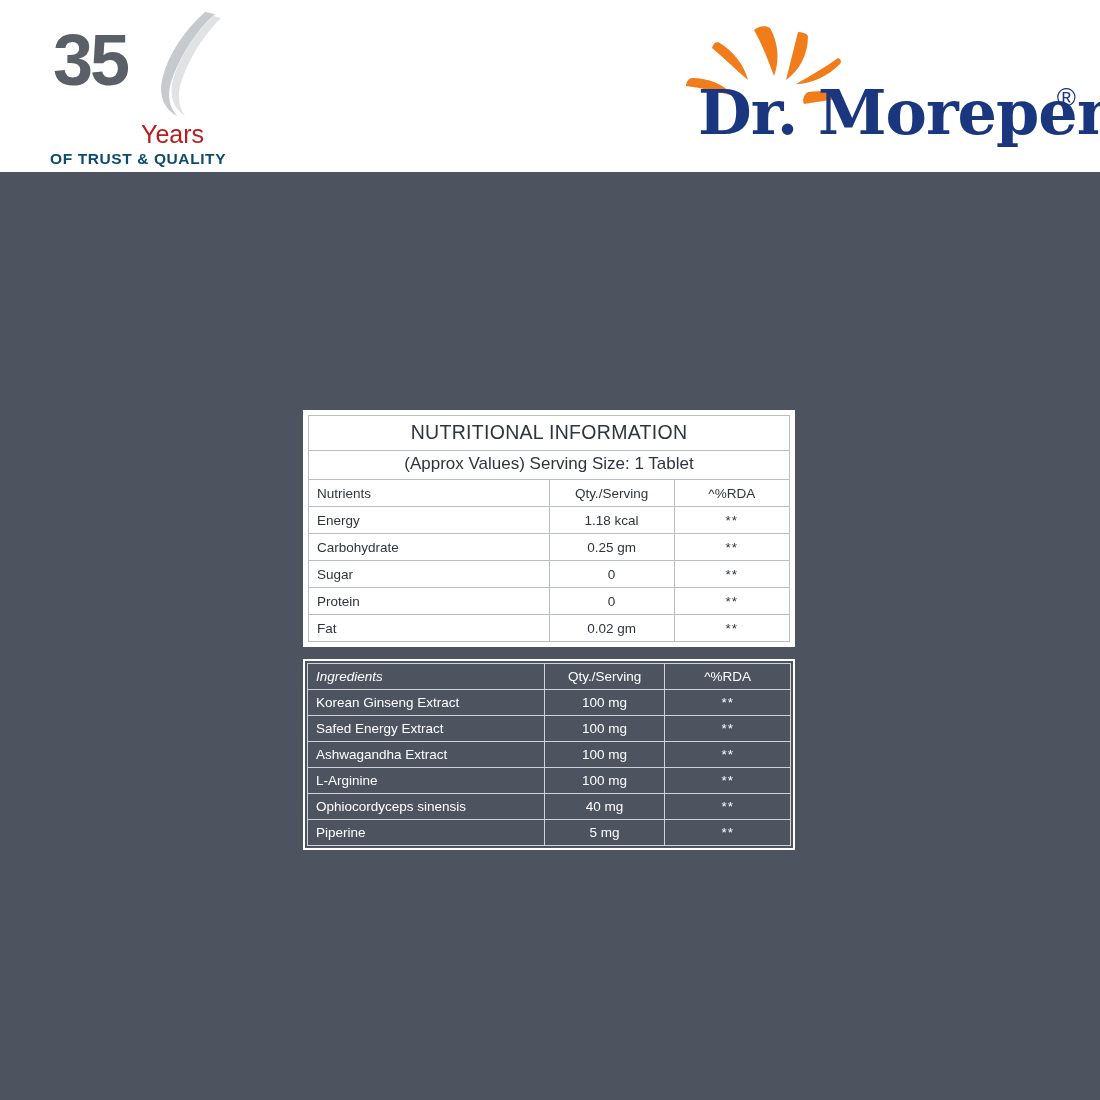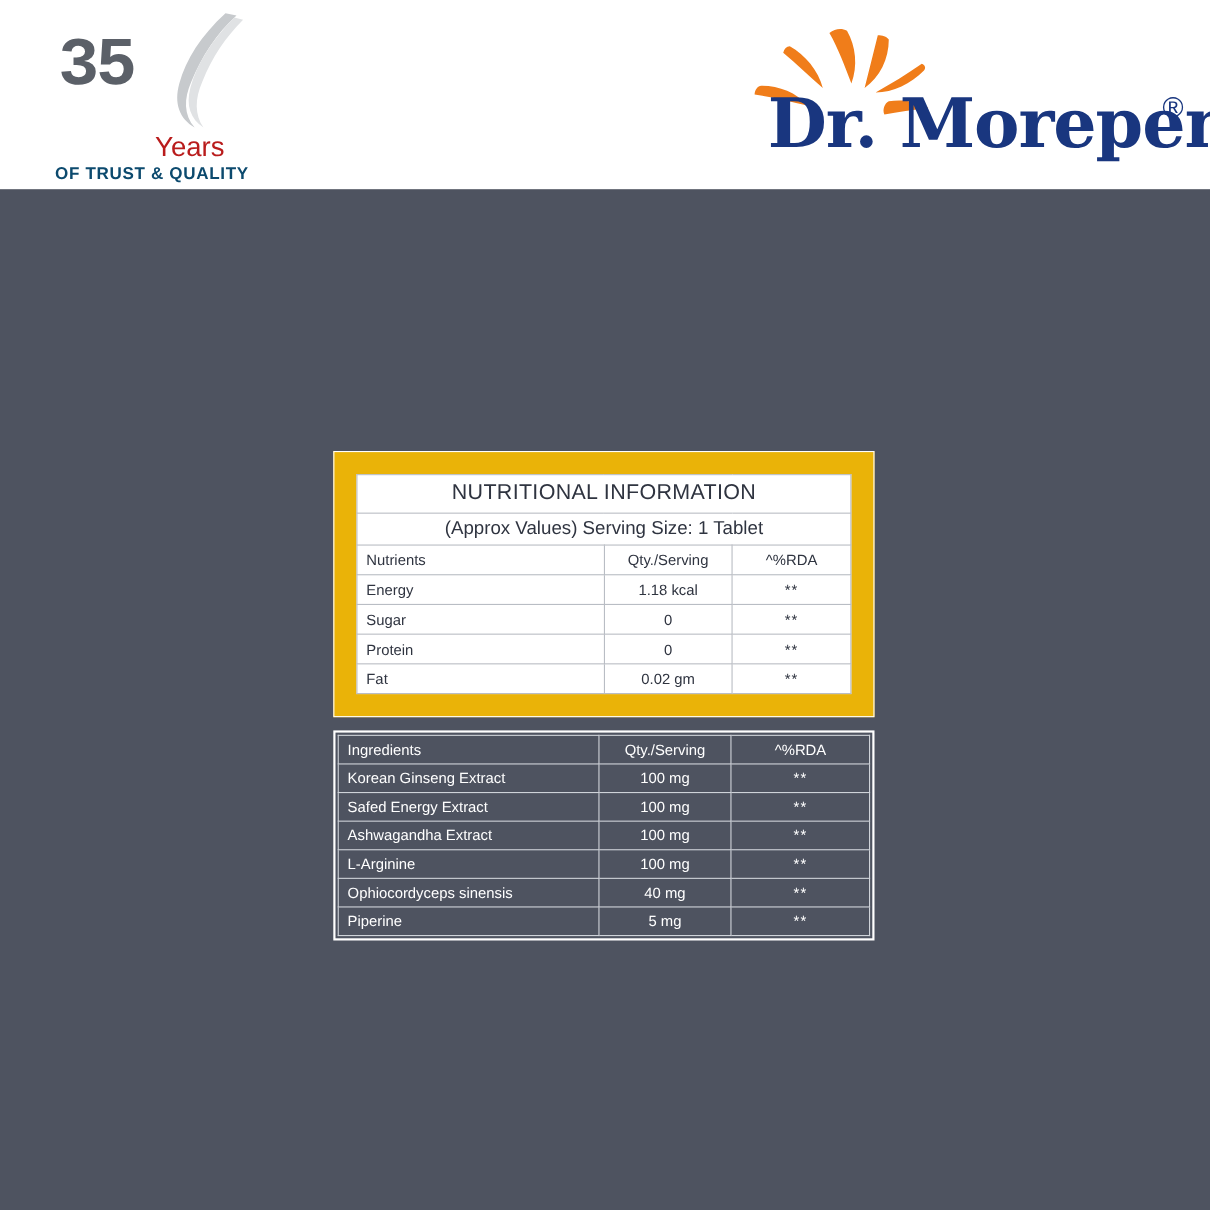--- a/index.html
+++ b/index.html
@@ -31,23 +31,23 @@
     position: absolute;
     left: 45px;
     top: 8px;
     width: 230px;
     height: 158px;
   }
   .badge-35 .num {
     position: absolute;
     left: 8px;
     top: 0px;
-    font-family: Liberation Mono, monospace;
+    font-family: Liberation Sans, sans-serif;
     font-weight: bold;
-    font-size: 62px;
+    font-size: 72px;
     letter-spacing: -3px;
     color: #5b6068;
     line-height: 104px;
   }
   .badge-35 .swoosh {
     position: absolute;
     left: 98px;
     top: 2px;
     width: 80px;
     height: 108px;
@@ -119,23 +119,23 @@
   
   .panel {
     position: absolute;
     left: 303px;
     top: 410px;
     width: 492px;
   }
 
   
   .nut-wrap {
-    background: #eab308;
+    background: #ffffff;
     border: 1px solid #ffffff;
-    padding: 20px;
+    padding: 4px;
     box-sizing: border-box;
   }
   table.nut {
     width: 100%;
     border-collapse: collapse;
     background: #ffffff;
     color: #2f3440;
     font-size: 13.5px;
   }
   table.nut td, table.nut th {
@@ -180,21 +180,21 @@
   }
   table.ing td, table.ing th {
     border: 1px solid #cfd3d9;
     padding: 3px 8px;
     font-weight: normal;
     text-align: left;
     vertical-align: middle;
     height: 19px;
   }
   table.ing .c-center { text-align: center; }
-  table.ing .col-name { width: 49%; }
+  table.ing .col-name { width: 49%; font-style: italic; }
   table.ing .col-qty  { width: 25%; }
   table.ing .col-rda  { width: 26%; }
   .dots { letter-spacing: 1px; }
 </style>
 </head>
 <body>
 
 <div class="header">
 
   <div class="badge-35">
@@ -243,20 +243,25 @@
           <td class="col-name">Nutrients</td>
           <td class="col-qty c-center">Qty./Serving</td>
           <td class="col-rda c-center">^%RDA</td>
         </tr>
         <tr>
           <td>Energy</td>
           <td class="c-center">1.18 kcal</td>
           <td class="c-center dots">**</td>
         </tr>
         <tr>
+          <td>Carbohydrate</td>
+          <td class="c-center">0.25 gm</td>
+          <td class="c-center dots">**</td>
+        </tr>
+        <tr>
           <td>Sugar</td>
           <td class="c-center">0</td>
           <td class="c-center dots">**</td>
         </tr>
         <tr>
           <td>Protein</td>
           <td class="c-center">0</td>
           <td class="c-center dots">**</td>
         </tr>
         <tr>

